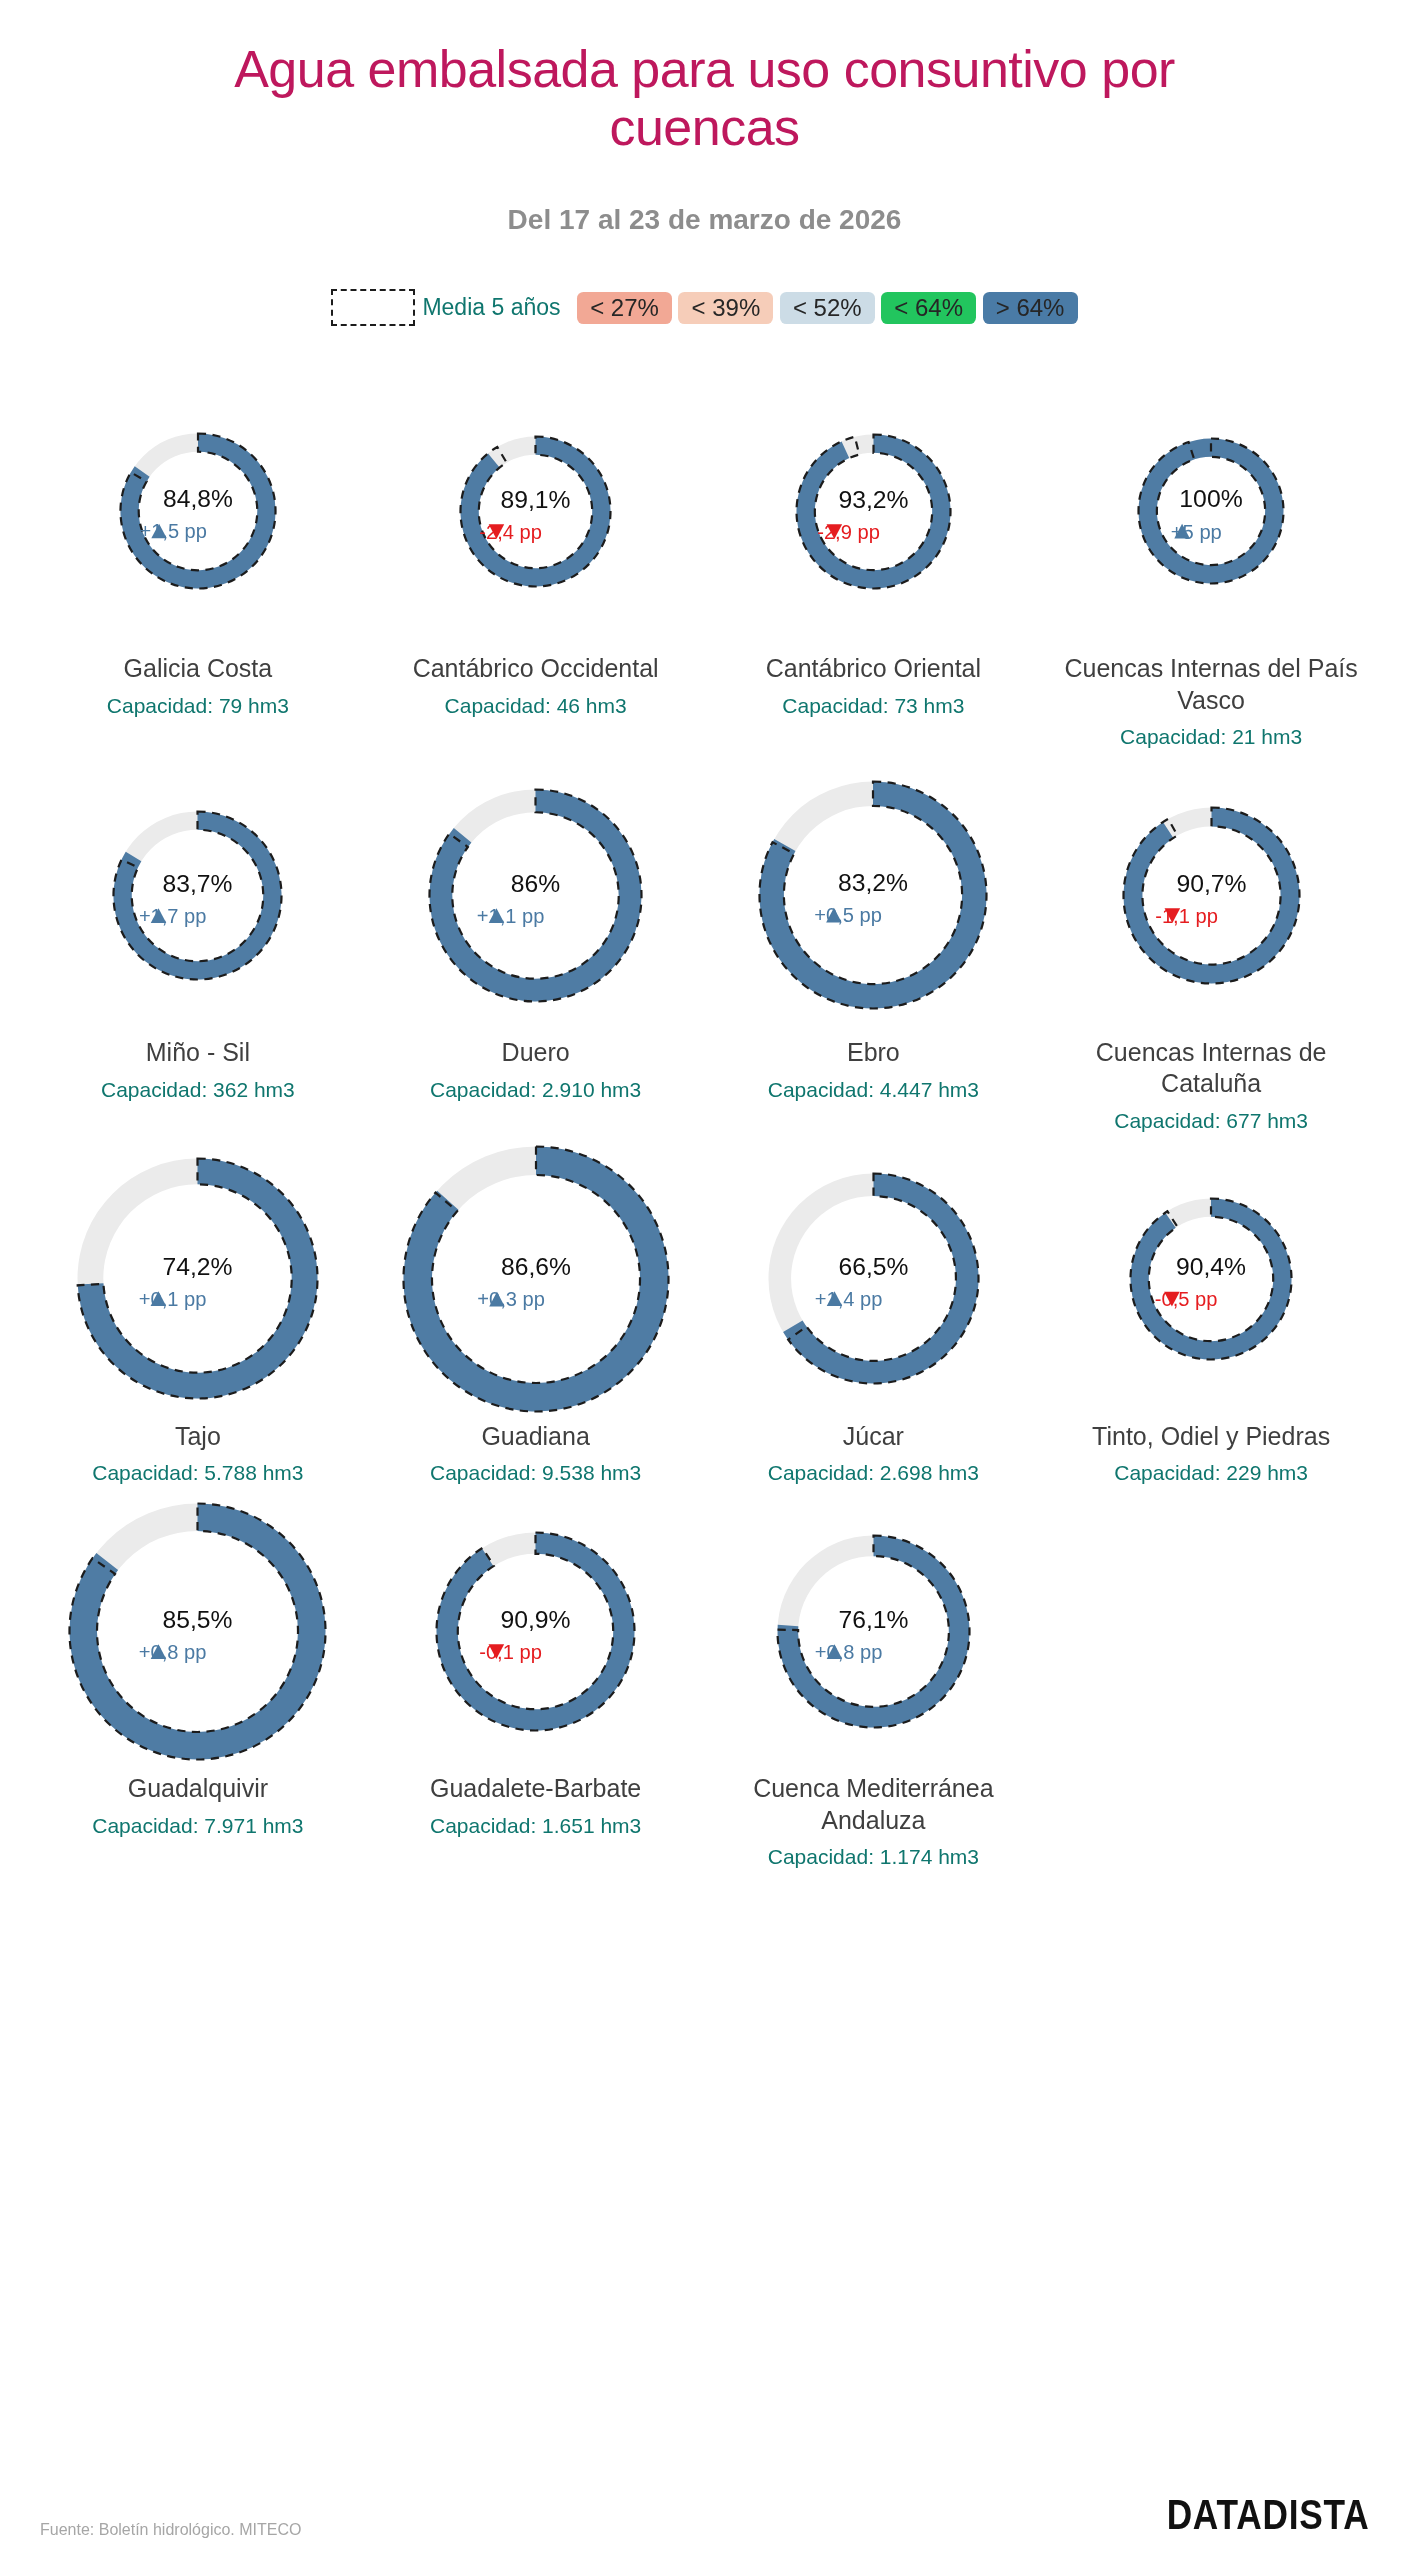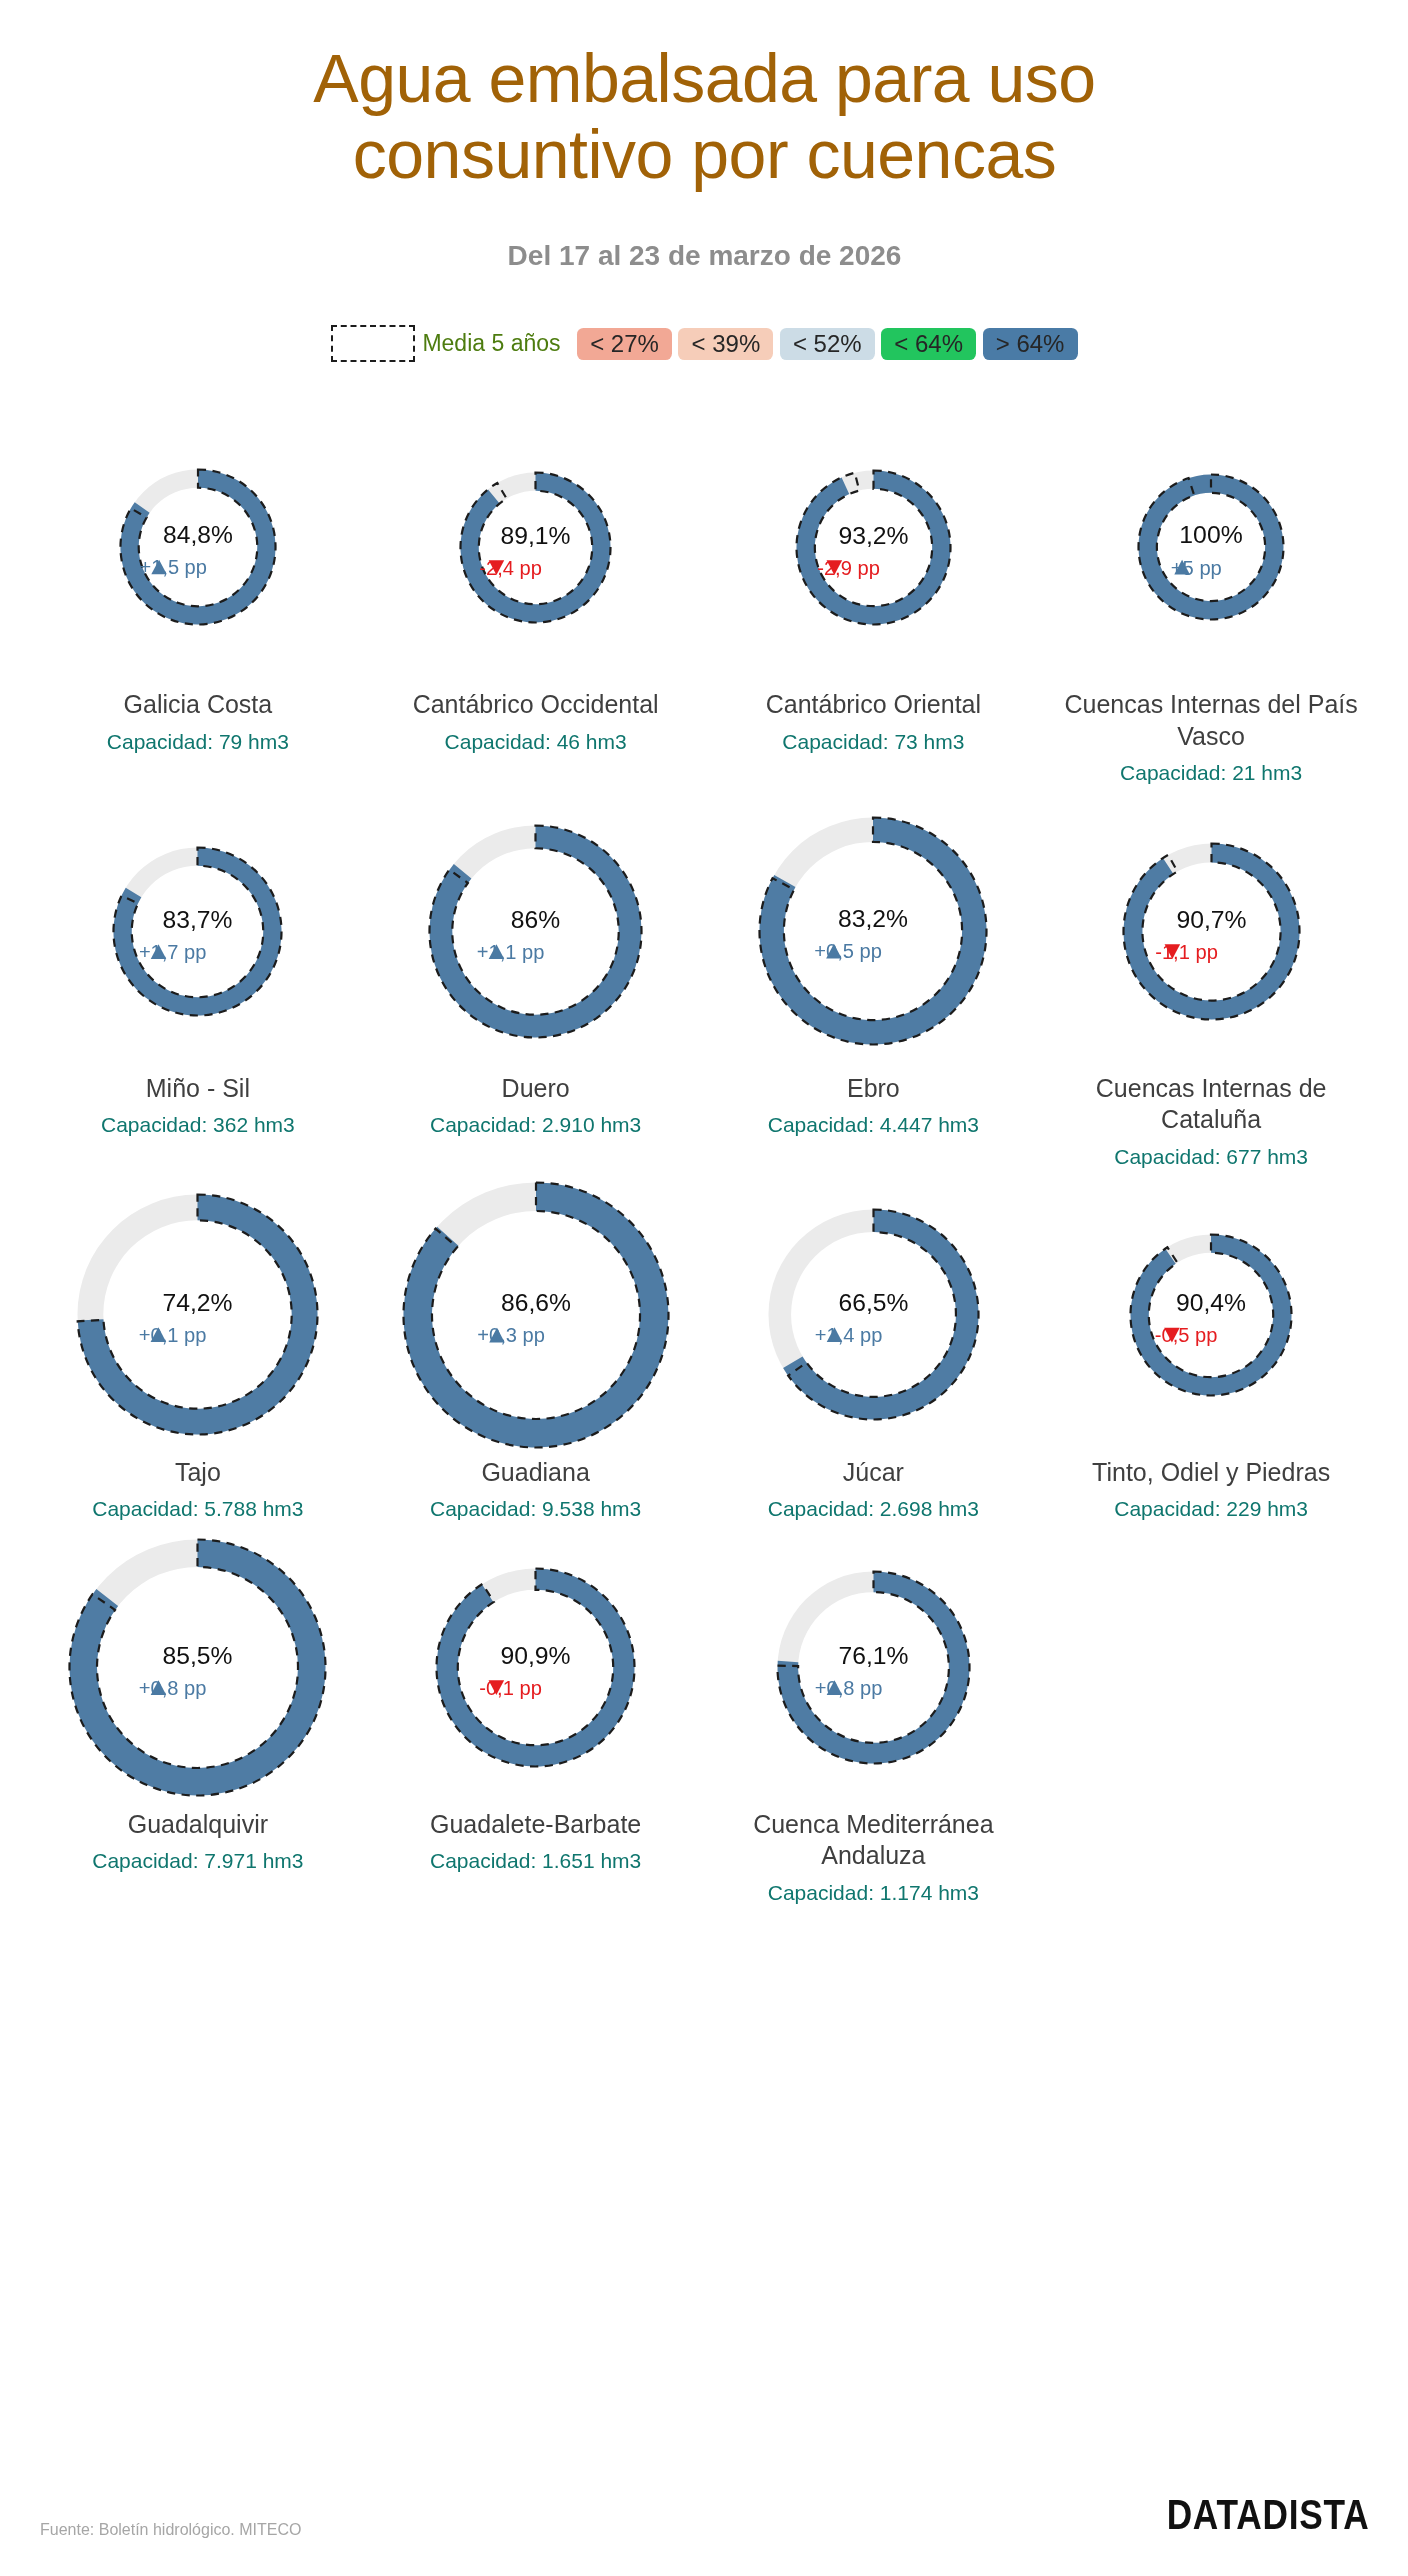--- a/index.html
+++ b/index.html
@@ -17,24 +17,24 @@
     position:relative;
     box-sizing:border-box;
     padding:0;
     display:flex;
     flex-direction:column;
   }
 
   
   .header{padding:40px 82px 0 82px;text-align:center;}
   .title{
-    font-size:68px;
+    font-size:52px;
     line-height:1.12;
     font-weight:400;
-    color:#a16207;
+    color:#be185d;
     letter-spacing:-0.5px;
     margin:0 auto;
     max-width:1079px;
   }
   .subtitle{
     margin-top:48px;
     font-size:28px;
     color:#8d8d8d;
     font-weight:700;
   }
@@ -48,21 +48,21 @@
     gap:0;
   }
   .legend-avg-box{
     width:84px;height:37px;
     border:2.7px dashed #1c1c1c;
     background:#ffffff;
     box-sizing:border-box;
   }
   .legend-avg-label{
     font-size:23px;
-    color:#4d7c0f;
+    color:#0f766e;
     margin-left:7px;
     margin-right:16.5px;
     white-space:nowrap;
   }
   .legend-chips{display:flex;gap:6.4px;}
   .chip{
     min-width:95px;
     height:32px;
     border-radius:6.4px;
     display:flex;

